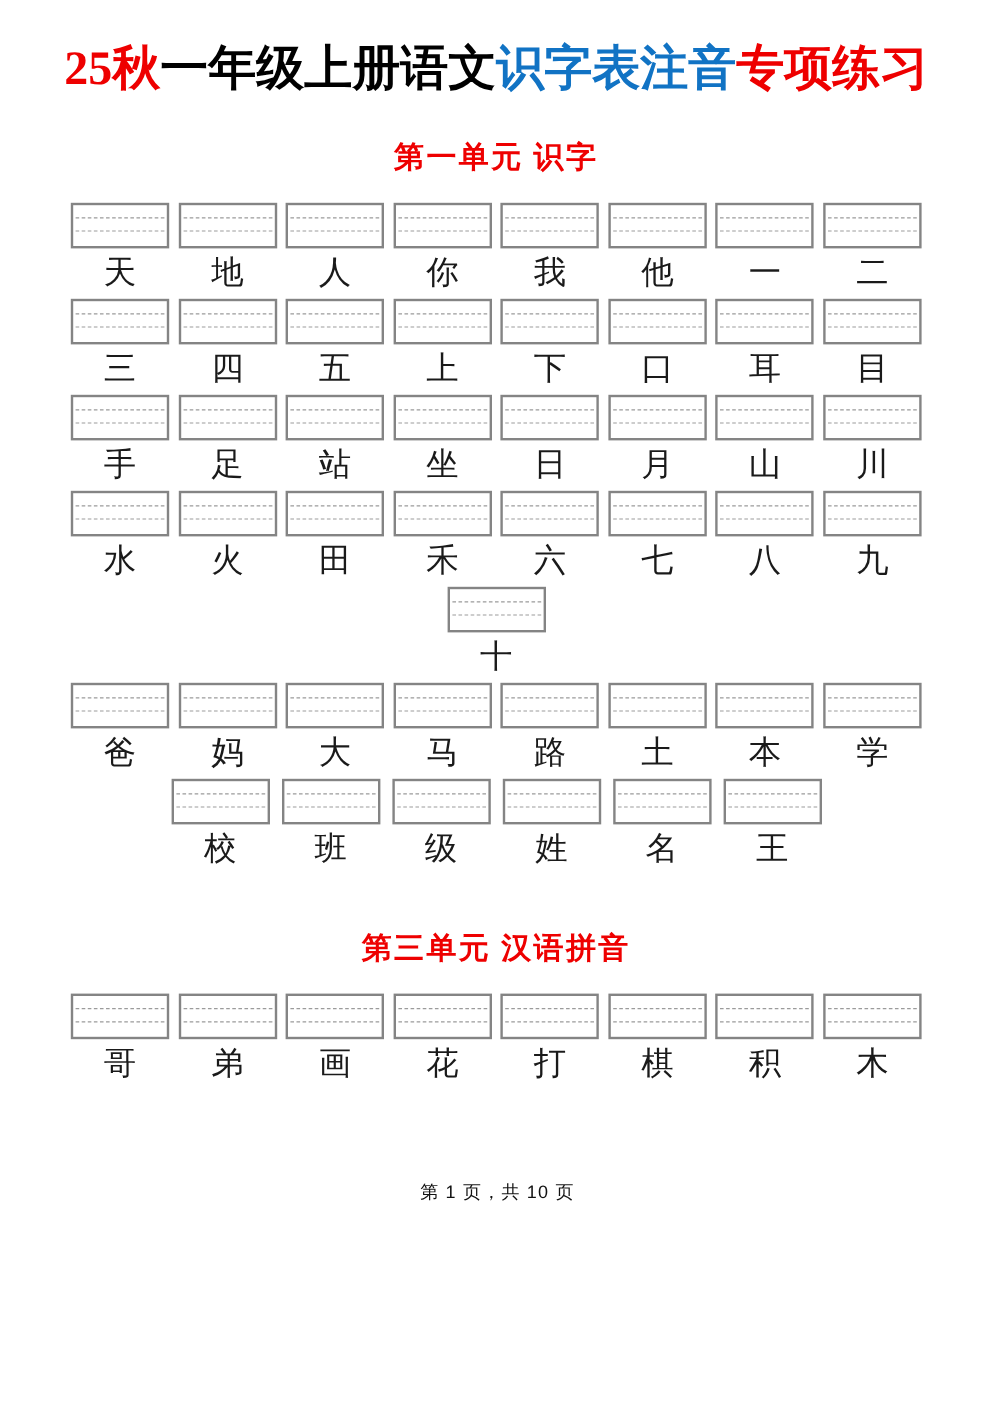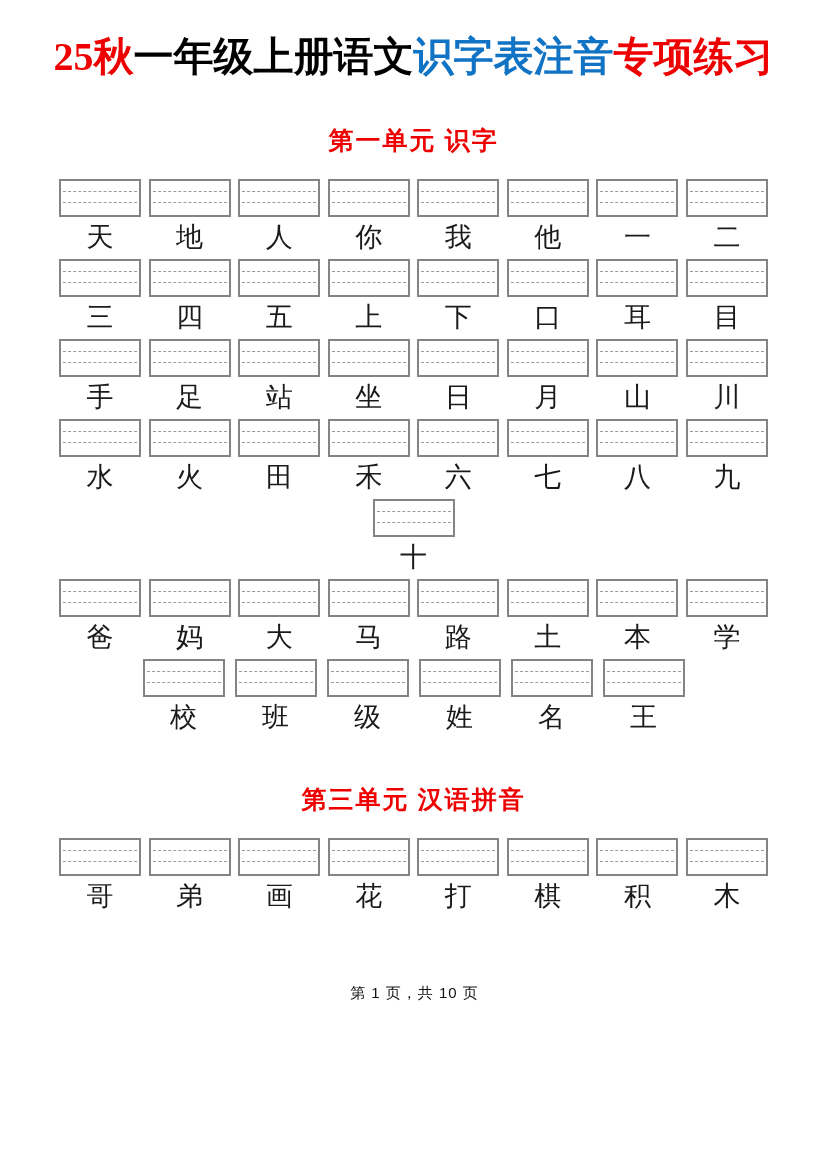--- a/index.html
+++ b/index.html
@@ -40,21 +40,21 @@
 
   .section-heading {
     text-align: center;
     font-family: "Liberation Serif", serif;
     font-weight: bold;
     font-size: 25px;
     color: var(--accent-red);
     margin-bottom: 22px;
     letter-spacing: 2px;
   }
-  .sec-0 { margin-top: 44px; }
+  .sec-0 { margin-top: 34px; }
   .sec-1 { margin-top: 42px; }
   .sec-2 { margin-top: 48px; }
 
   .char-row {
     display: flex;
     justify-content: space-between;
     margin-bottom: 4px;
   }
   .char-row.centered { justify-content: center; gap: 10px; }
 

